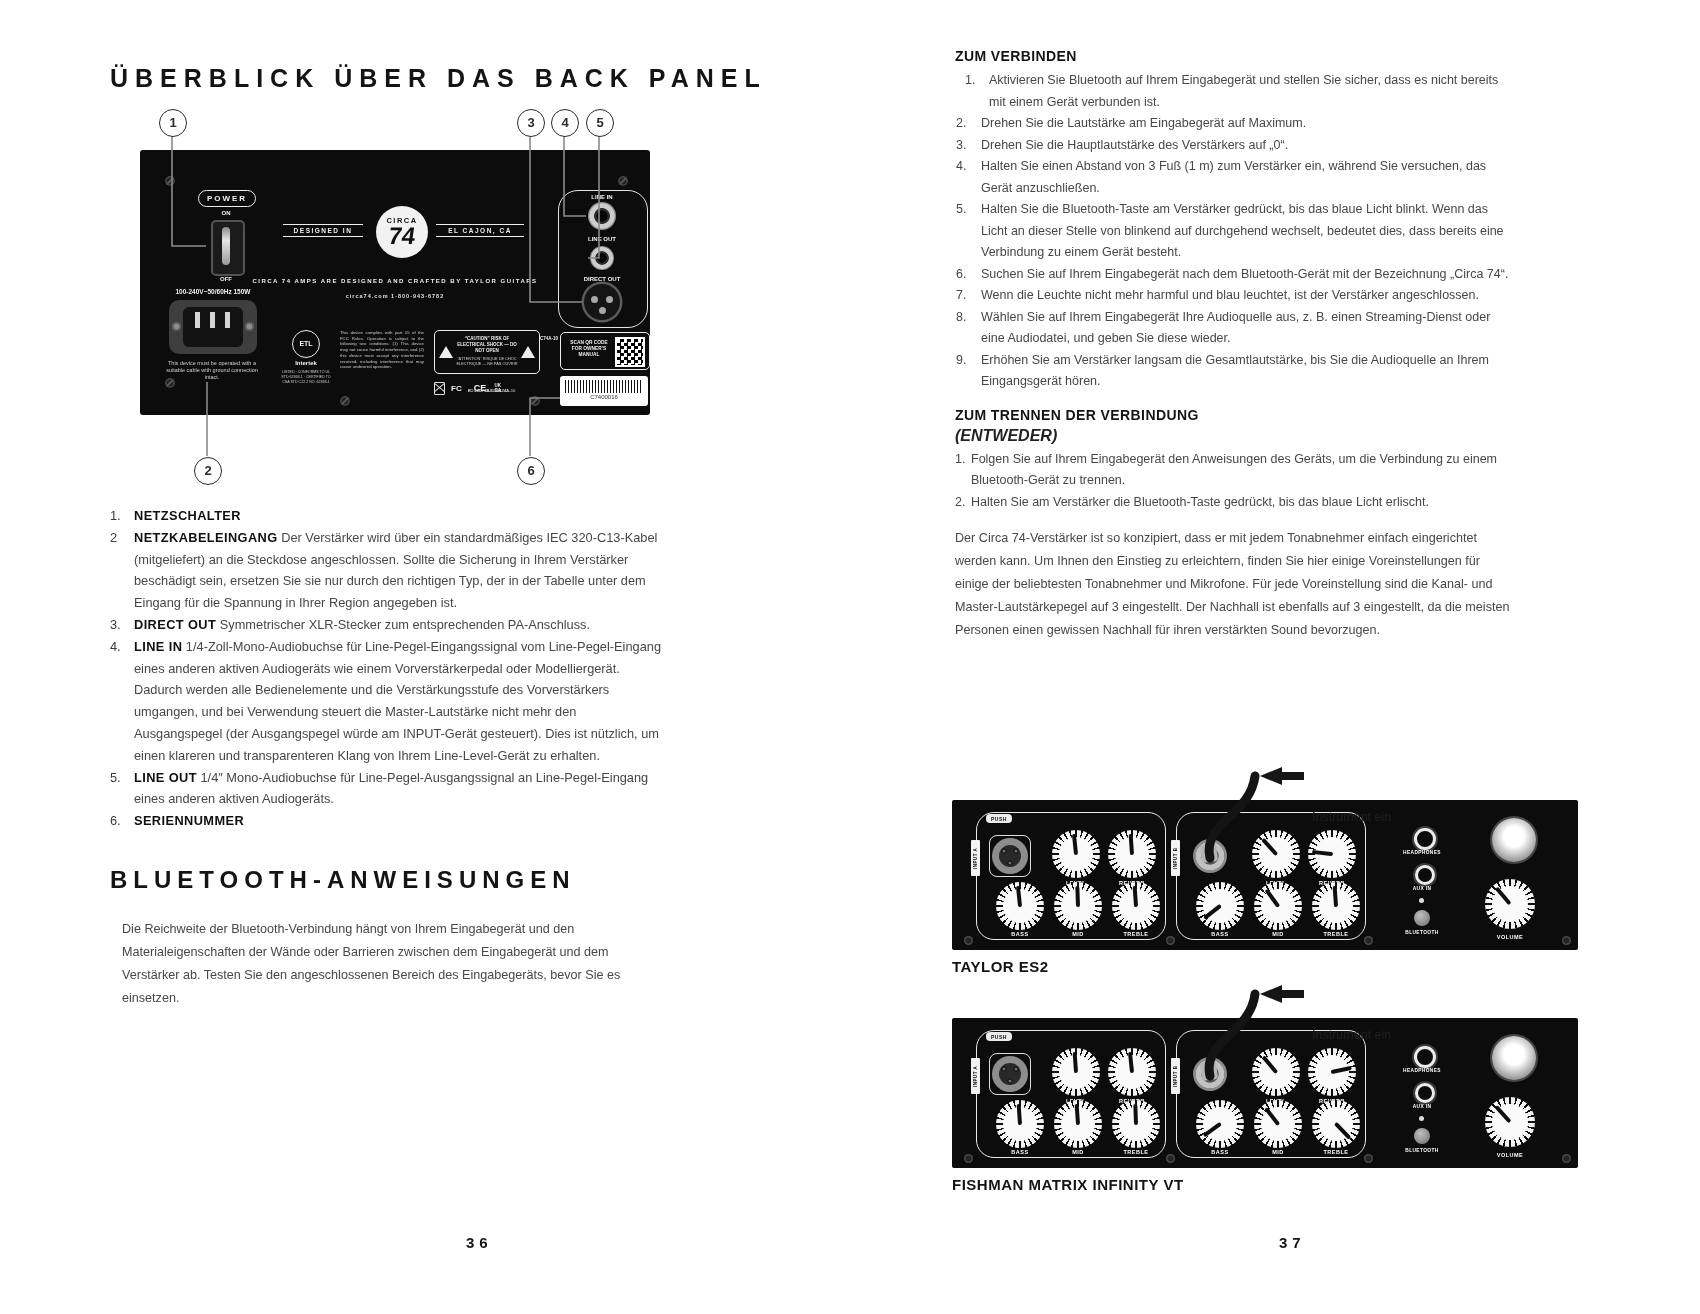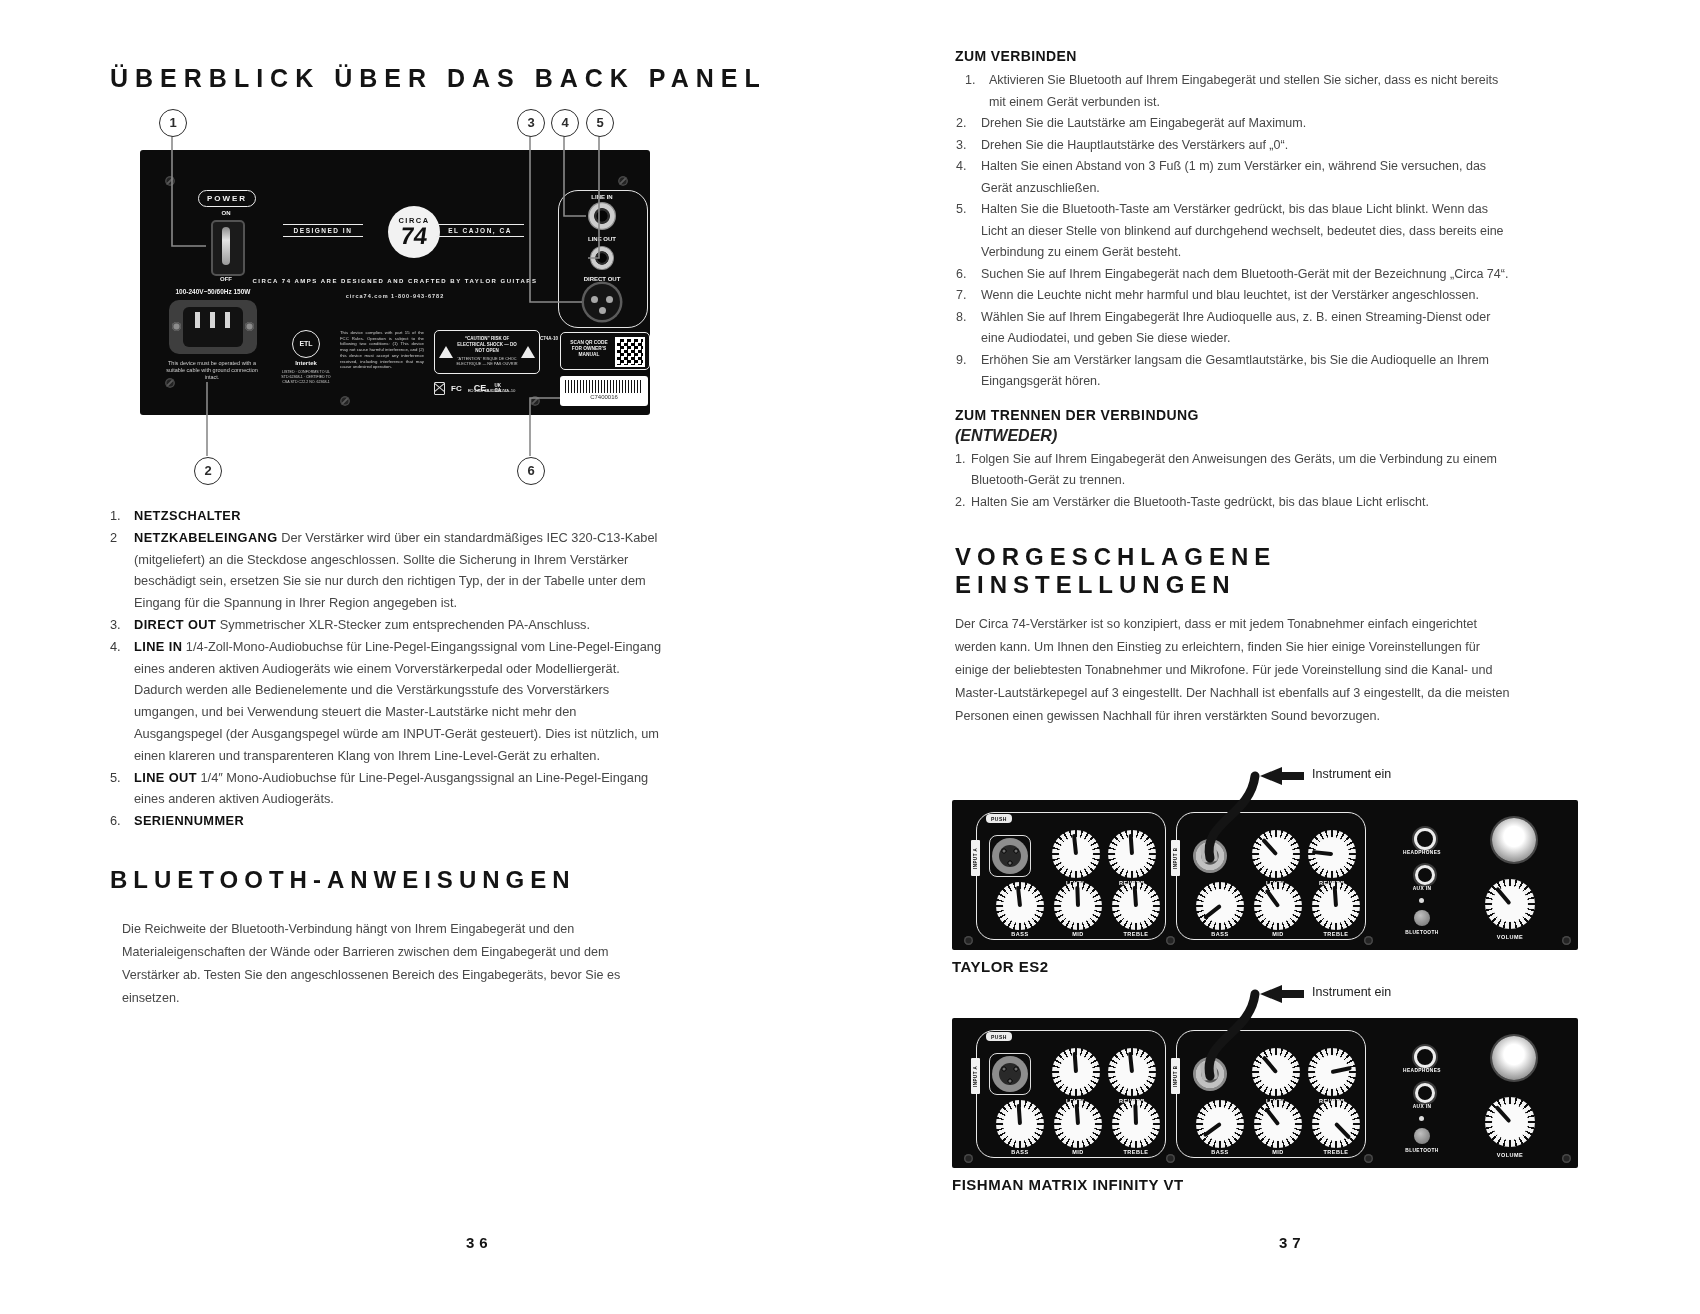--- a/index.html
+++ b/index.html
@@ -81,21 +81,21 @@
   .combo .ctr{position:absolute;inset:8px;border-radius:50%;background:#292929;}
   .combo .hole{position:absolute;width:6px;height:6px;border-radius:50%;background:#6f6f6f;box-shadow:inset 0 0 0 1.5px #111;}
   .jackring{width:34px;height:34px;border-radius:50%;
      background:radial-gradient(circle,#1a1a1a 0 22%,#555 26% 34%,#c2c2c2 38% 58%,#8a8a8a 60% 78%,#5f5f5f 80%);}
   .pjack{border-radius:50%;background:#0c0c0c;border:3px solid #ececec;box-shadow:0 0 0 2px #3c3c3c;}
   .led{width:5px;height:5px;border-radius:50%;background:#dcdcdc;}
   .btbtn{width:16px;height:16px;border-radius:50%;background:radial-gradient(circle at 40% 35%,#c0c0c0,#6c6c6c);}
   .pwrbtn{width:44px;height:44px;border-radius:50%;box-shadow:0 0 0 2px #474747;
      background:radial-gradient(circle at 50% 42%,#ffffff 0 30%,#dadada 46%,#9b9b9b 72%,#6d6d6d 100%);}
   .ascrew{width:9px;height:9px;border-radius:50%;background:#242424;box-shadow:inset 0 0 0 1.5px #474747;}
-  .arrowlab{position:absolute;font-size:12.5px;color:#202020;}
+  .arrowlab{position:absolute;font-size:12.5px;color:#202020;margin-top:43px;}
   .figlab{position:absolute;font-size:15px;font-weight:800;letter-spacing:.5px;color:#141414;}
   svg{display:block;}
   .overlay{position:absolute;left:0;top:0;pointer-events:none;}
   .callout{position:absolute;width:26px;height:26px;border:1.7px solid #2c2c2c;border-radius:50%;background:#fff;
      text-align:center;line-height:26px;font-size:13px;font-weight:600;color:#2c2c2c;}
 </style>
 </head>
 <body>
 
 <div class="sheet">
@@ -111,21 +111,21 @@
     <span class="screw" style="left:390px;top:246px;"></span>
 
     <div class="wlab powerbox" style="left:58px;top:40px;width:56px;height:15px;">POWER</div>
     <div class="wlab" style="left:76px;top:60px;width:20px;font-size:6px;">ON</div>
     <div class="pswitch" style="left:71px;top:70px;width:30px;height:52px;">
         <i></i>
       </div>
     <div class="wlab" style="left:75px;top:126px;width:22px;font-size:6px;">OFF</div>
 
     <div class="wlab ruled" style="left:143px;top:74px;width:80px;">DESIGNED IN</div>
-    <div class="logo" style="left:248px;top:56px;">
+    <div class="logo" style="left:236px;top:56px;">
       <span class="lw">CIRCA</span>
       <span class="ln">74</span>
     </div>
     <div class="wlab ruled" style="left:296px;top:74px;width:88px;">EL CAJON, CA</div>
 
     <div class="wlab" style="left:95px;top:128px;width:320px;font-size:6px;letter-spacing:1.5px;">CIRCA 74 AMPS ARE DESIGNED AND CRAFTED BY TAYLOR GUITARS</div>
     <div class="wlab" style="left:95px;top:143px;width:320px;font-size:5.5px;letter-spacing:1px;color:#e2e2e2;">circa74.com   1-800-943-6782</div>
 
     <div class="wlab" style="left:18px;top:138px;width:110px;font-size:6.5px;">100-240V~50/60Hz 150W</div>
     <div class="iec" style="left:29px;top:150px;width:88px;height:54px;">
@@ -253,21 +253,20 @@
       <div class="step"><span class="mk">7.</span><span>Wenn die Leuchte nicht mehr harmful und blau leuchtet, ist der Verstärker angeschlossen.</span></div>
       <div class="step"><span class="mk">8.</span><span>Wählen Sie auf Ihrem Eingabegerät Ihre Audioquelle aus, z. B. einen Streaming-Dienst oder eine Audiodatei, und geben Sie diese wieder.</span></div>
       <div class="step"><span class="mk">9.</span><span>Erhöhen Sie am Verstärker langsam die Gesamtlautstärke, bis Sie die Audioquelle an Ihrem Eingangsgerät hören.</span></div>
     </div>
     <h3 class="sub-head" style="margin-top:14px;">ZUM TRENNEN DER VERBINDUNG</h3>
     <div class="note-it" style="margin-top:4px;">(ENTWEDER)</div>
     <div style="margin-top:4px;">
       <div class="dstep"><span class="mk">1.</span><span>Folgen Sie auf Ihrem Eingabegerät den Anweisungen des Geräts, um die Verbindung zu einem Bluetooth-Gerät zu trennen.</span></div>
       <div class="dstep"><span class="mk">2.</span><span>Halten Sie am Verstärker die Bluetooth-Taste gedrückt, bis das blaue Licht erlischt.</span></div>
     </div>
-    <h2 class="big-head" style="margin-top:30px;font-size:24px;letter-spacing:6px;">VORGESCHLAGENE EINSTELLUNGEN</h2>
     <p class="body-txt" style="margin:14px 0 0 0;line-height:23px;">Der Circa 74-Verstärker ist so konzipiert, dass er mit jedem Tonabnehmer einfach eingerichtet werden kann. Um Ihnen den Einstieg zu erleichtern, finden Sie hier einige Voreinstellungen für einige der beliebtesten Tonabnehmer und Mikrofone. Für jede Voreinstellung sind die Kanal- und Master-Lautstärkepegel auf 3 eingestellt. Der Nachhall ist ebenfalls auf 3 eingestellt, da die meisten Personen einen gewissen Nachhall für ihren verstärkten Sound bevorzugen.</p>
   </div>
 
   <div class="fig" style="left:952px;top:760px;">
     <div class="amp">
       <span class="ascrew" style="left:12px;top:136px;"></span>
       <span class="ascrew" style="left:214px;top:136px;"></span>
       <span class="ascrew" style="left:412px;top:136px;"></span>
       <span class="ascrew" style="left:610px;top:136px;"></span>
       <div class="chbox" style="left:24px;"></div>

